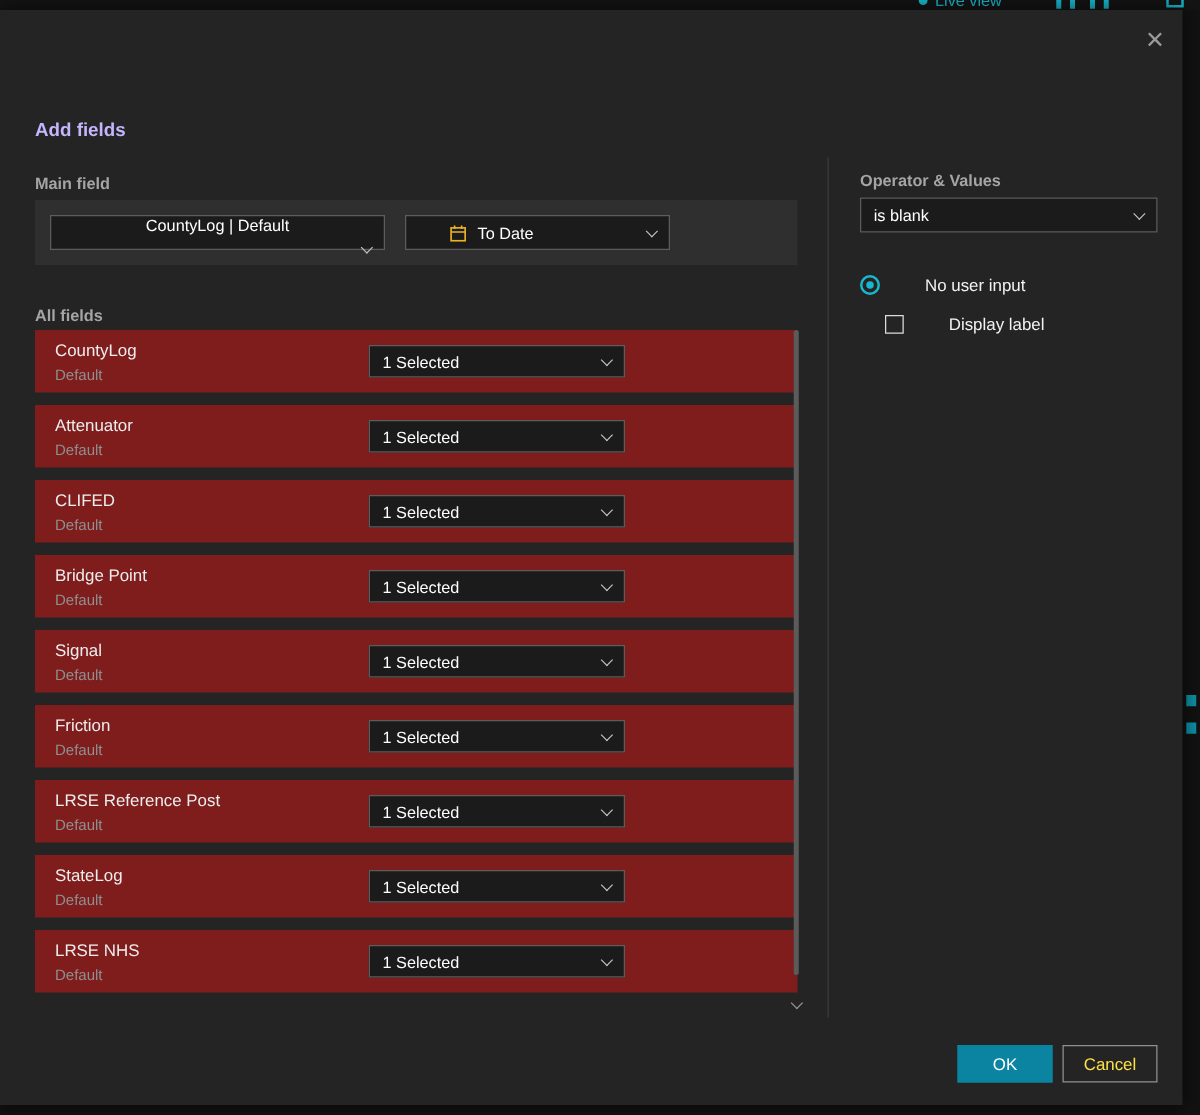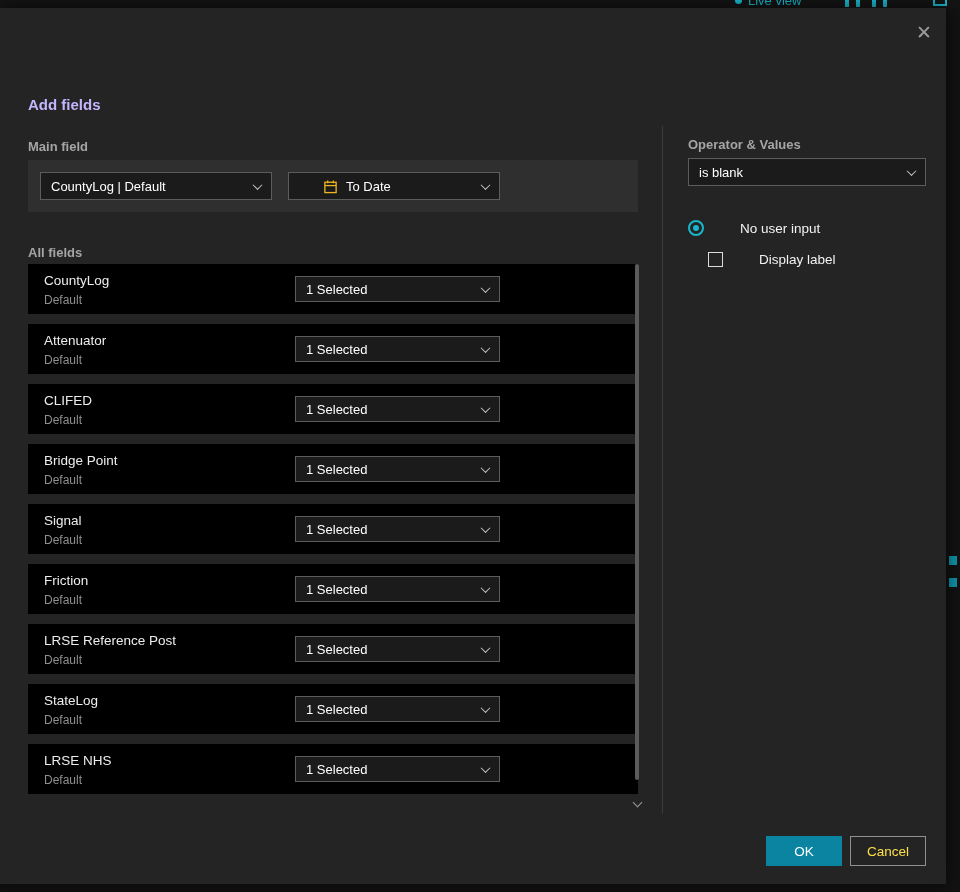--- a/index.html
+++ b/index.html
@@ -60,26 +60,26 @@
     margin-left:auto;width:7px;height:7px;flex:0 0 auto;
     border-right:1.5px solid #c3c3c3;border-bottom:1.5px solid #c3c3c3;
     transform:rotate(45deg) translate(-1px,-1px);
   }
   .cal-wrap{color:var(--calendar-icon);display:flex;align-items:center;}
 
   .main-field-box{
     position:absolute;left:28px;top:152px;width:610px;height:52px;
     background:#2f2f2f;display:flex;align-items:center;gap:16px;padding-left:12px;
   }
-  .select.src{width:232px;height:28px;}
+  .select.src{width:268px;height:28px;flex-direction:column;}
   .select.date{width:212px;height:28px;padding-left:34px;}
 
   
   .fields-list{position:absolute;left:28px;top:256px;width:610px;}
-  .field-row{position:relative;width:610px;height:50px;background:#000000;margin-bottom:10px;}
+  .field-row{position:relative;width:610px;height:50px;background:#7f1d1d;margin-bottom:10px;}
   .field-row .fname{position:absolute;left:16px;top:9px;font-size:13.5px;color:#ededed;}
   .field-row .fsub{position:absolute;left:16px;top:29px;font-size:12px;color:#8f8f8f;}
   .field-row .select{position:absolute;left:267px;top:12px;width:205px;height:26px;}
 
   .scrollbar{position:absolute;left:633px;top:256px;width:9px;height:544px;}
   .scroll-thumb{position:absolute;left:2px;top:0;width:4px;height:516px;background:#5b5b5b;border-radius:2px;}
   .scroll-arrow{
     position:absolute;left:1px;bottom:2px;width:7px;height:7px;
     border-right:1.5px solid #9a9a9a;border-bottom:1.5px solid #9a9a9a;transform:rotate(45deg);
   }

